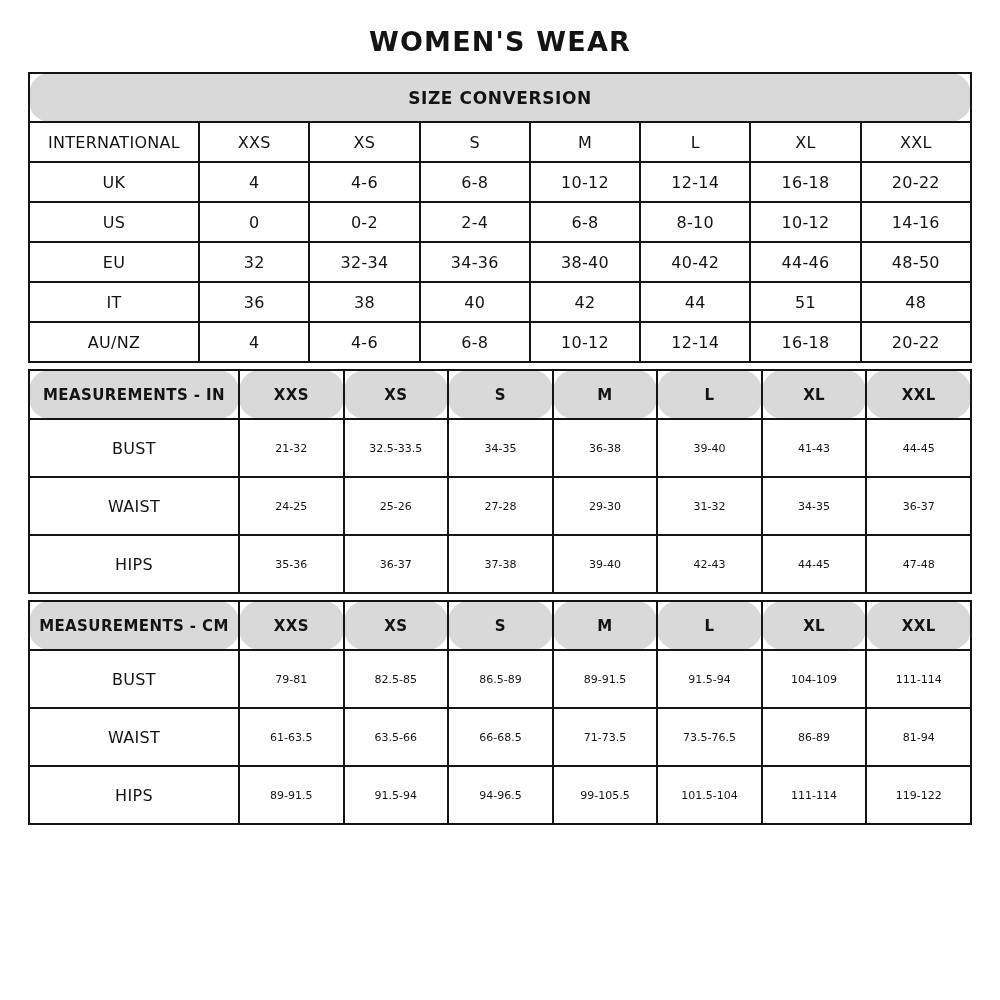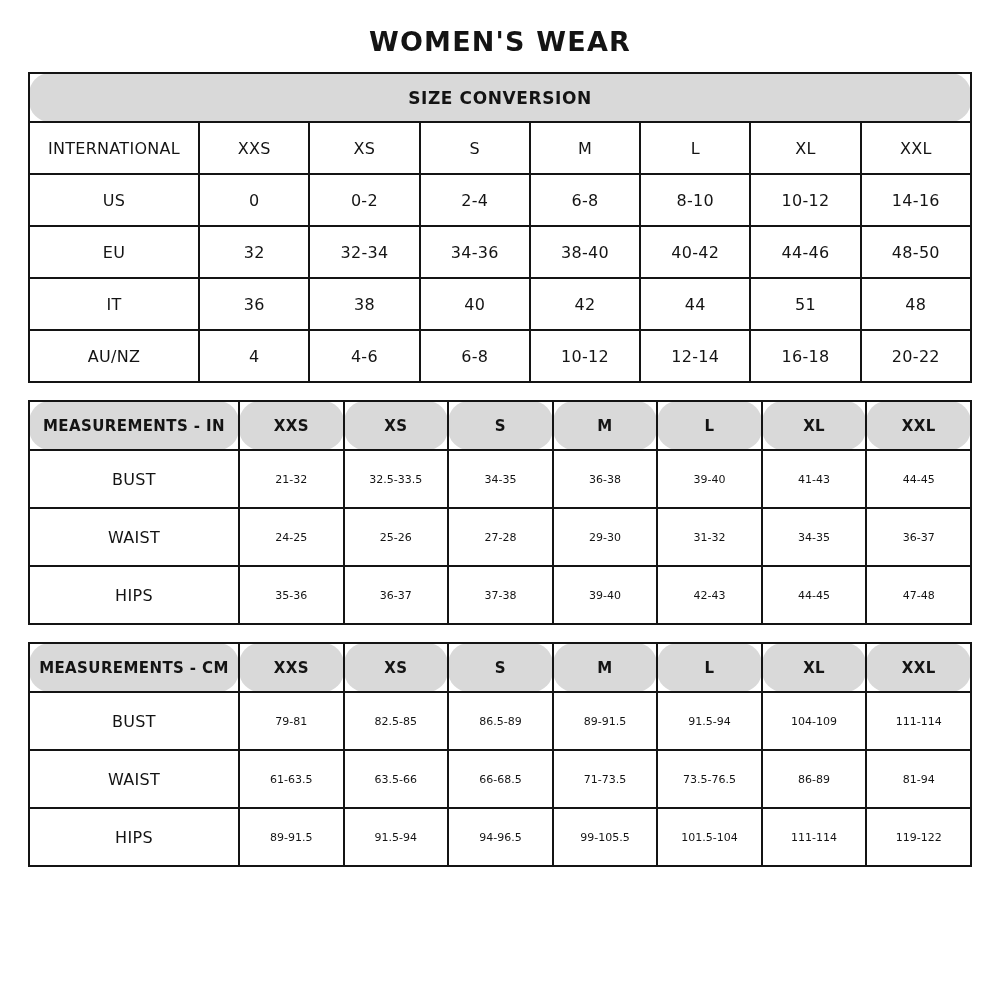--- a/index.html
+++ b/index.html
@@ -38,28 +38,28 @@
 
   
   .t1 col.label-col { width: 170px; }
   .t1 .title-cell {
     height: 49px;
     font-size: 17px;
     font-weight: 700;
     letter-spacing: 0.6px;
   }
   .t1 td {
-    height: 52px;
+    height: 40px;
     font-size: 16px;
     font-weight: 400;
     letter-spacing: 0.3px;
   }
 
   
-  .t23 { margin-top: 17px; }
+  .t23 { margin-top: 6px; }
   .t23 col.label-col { width: 210px; }
   .m-head-cell {
     height: 49px;
     font-size: 15px;
     font-weight: 700;
     letter-spacing: 0.4px;
   }
   .m-label {
     height: 58px;
     font-size: 16px;
@@ -89,20 +89,30 @@
           <td class="t1-cell">INTERNATIONAL</td>
           <td class="t1-cell">XXS</td>
           <td class="t1-cell">XS</td>
           <td class="t1-cell">S</td>
           <td class="t1-cell">M</td>
           <td class="t1-cell">L</td>
           <td class="t1-cell">XL</td>
           <td class="t1-cell">XXL</td>
         </tr>
         <tr>
+          <td class="t1-cell">UK</td>
+          <td class="t1-cell">4</td>
+          <td class="t1-cell">4-6</td>
+          <td class="t1-cell">6-8</td>
+          <td class="t1-cell">10-12</td>
+          <td class="t1-cell">12-14</td>
+          <td class="t1-cell">16-18</td>
+          <td class="t1-cell">20-22</td>
+        </tr>
+        <tr>
           <td class="t1-cell">US</td>
           <td class="t1-cell">0</td>
           <td class="t1-cell">0-2</td>
           <td class="t1-cell">2-4</td>
           <td class="t1-cell">6-8</td>
           <td class="t1-cell">8-10</td>
           <td class="t1-cell">10-12</td>
           <td class="t1-cell">14-16</td>
         </tr>
         <tr>

